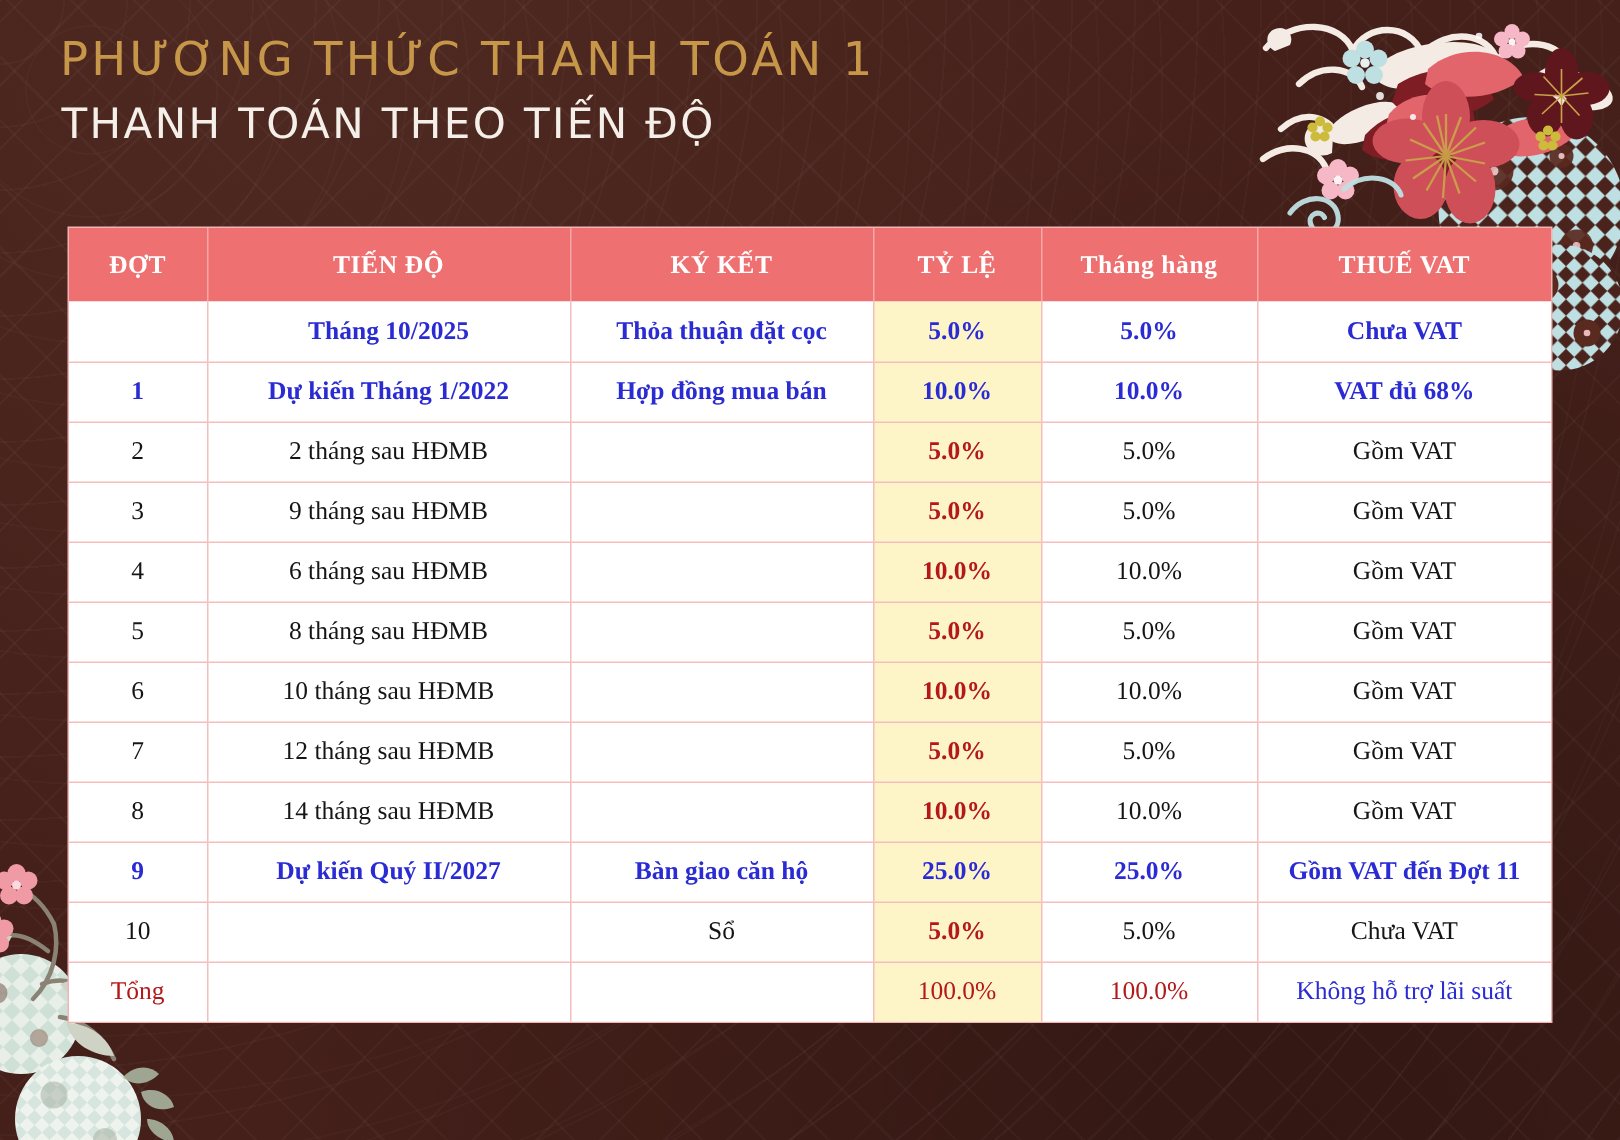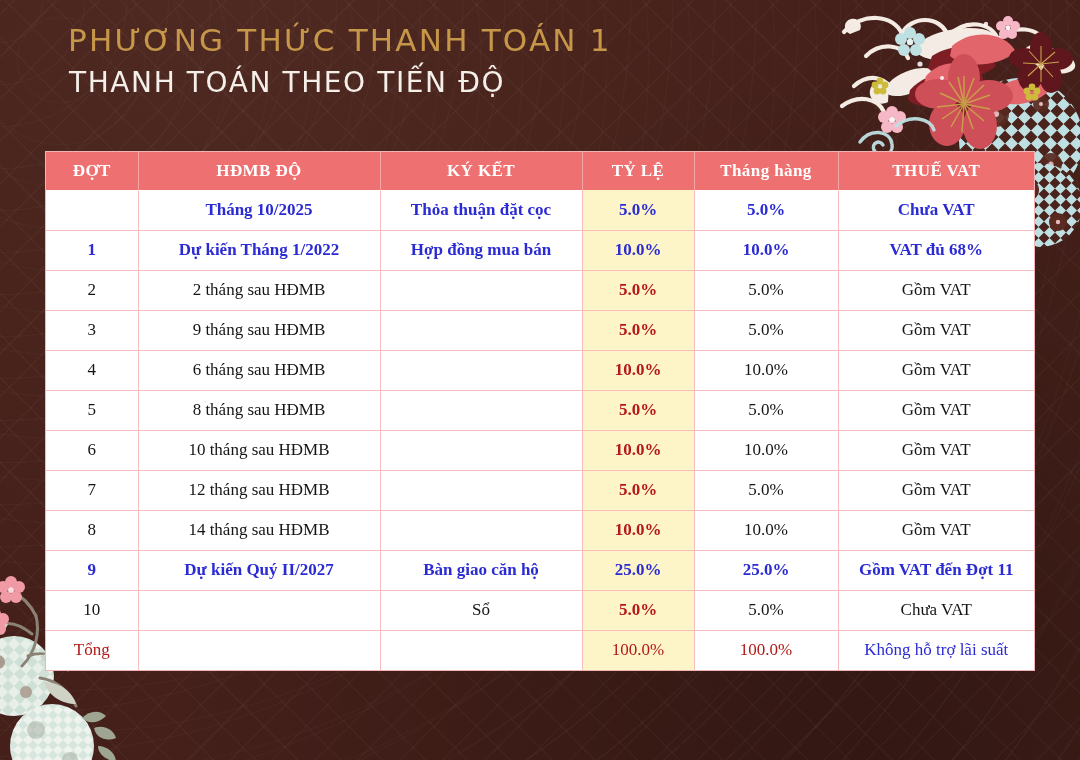--- a/index.html
+++ b/index.html
@@ -42,21 +42,21 @@
         rgba(0,0,0,0) 1.2px, rgba(0,0,0,0) 42px);
   }
 
   
   .deco { position: absolute; z-index: 1; pointer-events: none; }
   #deco-top-right { top: -6px; right: -6px; width: 250px; height: 200px; }
   #deco-right-circle { top: 150px; right: -30px; width: 110px; height: 110px; }
   #deco-bottom-left { bottom: -10px; left: -22px; width: 150px; height: 210px; }
 
   
-  #header { position: absolute; z-index: 3; left: 68px; top: 22px; }
+  #header { position: absolute; z-index: 3; left: 40px; top: 22px; }
   #title-main {
     font-family: "DejaVu Sans", sans-serif;
     font-size: 31px;
     letter-spacing: 2.2px;
     color: #c69749;
     font-weight: 400;
     margin: 0 0 8px 0;
     text-transform: uppercase;
     white-space: nowrap;
   }
@@ -83,21 +83,21 @@
     border-collapse: collapse;
     background: #ffffff;
     table-layout: fixed;
     box-shadow: 0 0 0 1px #f0b4b4;
   }
   thead th {
     background: #ef7070;
     color: #ffffff;
     font-weight: bold;
     font-size: 17px;
-    height: 38px;
+    height: 49px;
     border-right: 1px solid #f6a7a7;
     letter-spacing: .4px;
     text-align: center;
     vertical-align: middle;
   }
   thead th:last-child { border-right: none; }
   tbody td {
     height: 40px;
     text-align: center;
     vertical-align: middle;
@@ -397,21 +397,21 @@
       <col class="c-dot">
         <col class="c-td">
         <col class="c-kk">
       <col class="c-tyle">
         <col class="c-kh">
         <col class="c-vat">
     </colgroup>
     <thead>
       <tr>
         <th>ĐỢT</th>
-        <th>HĐMB ĐỘ</th>
+        <th>TIẾN ĐỘ</th>
         <th>KÝ KẾT</th>
         <th>TỶ LỆ</th>
         <th>Tháng hàng</th>
         <th>THUẾ VAT</th>
       </tr>
     </thead>
     <tbody id="table-body">
         <tr class="r-blue">
           <td></td>
           <td>Tháng 10/2025</td>

